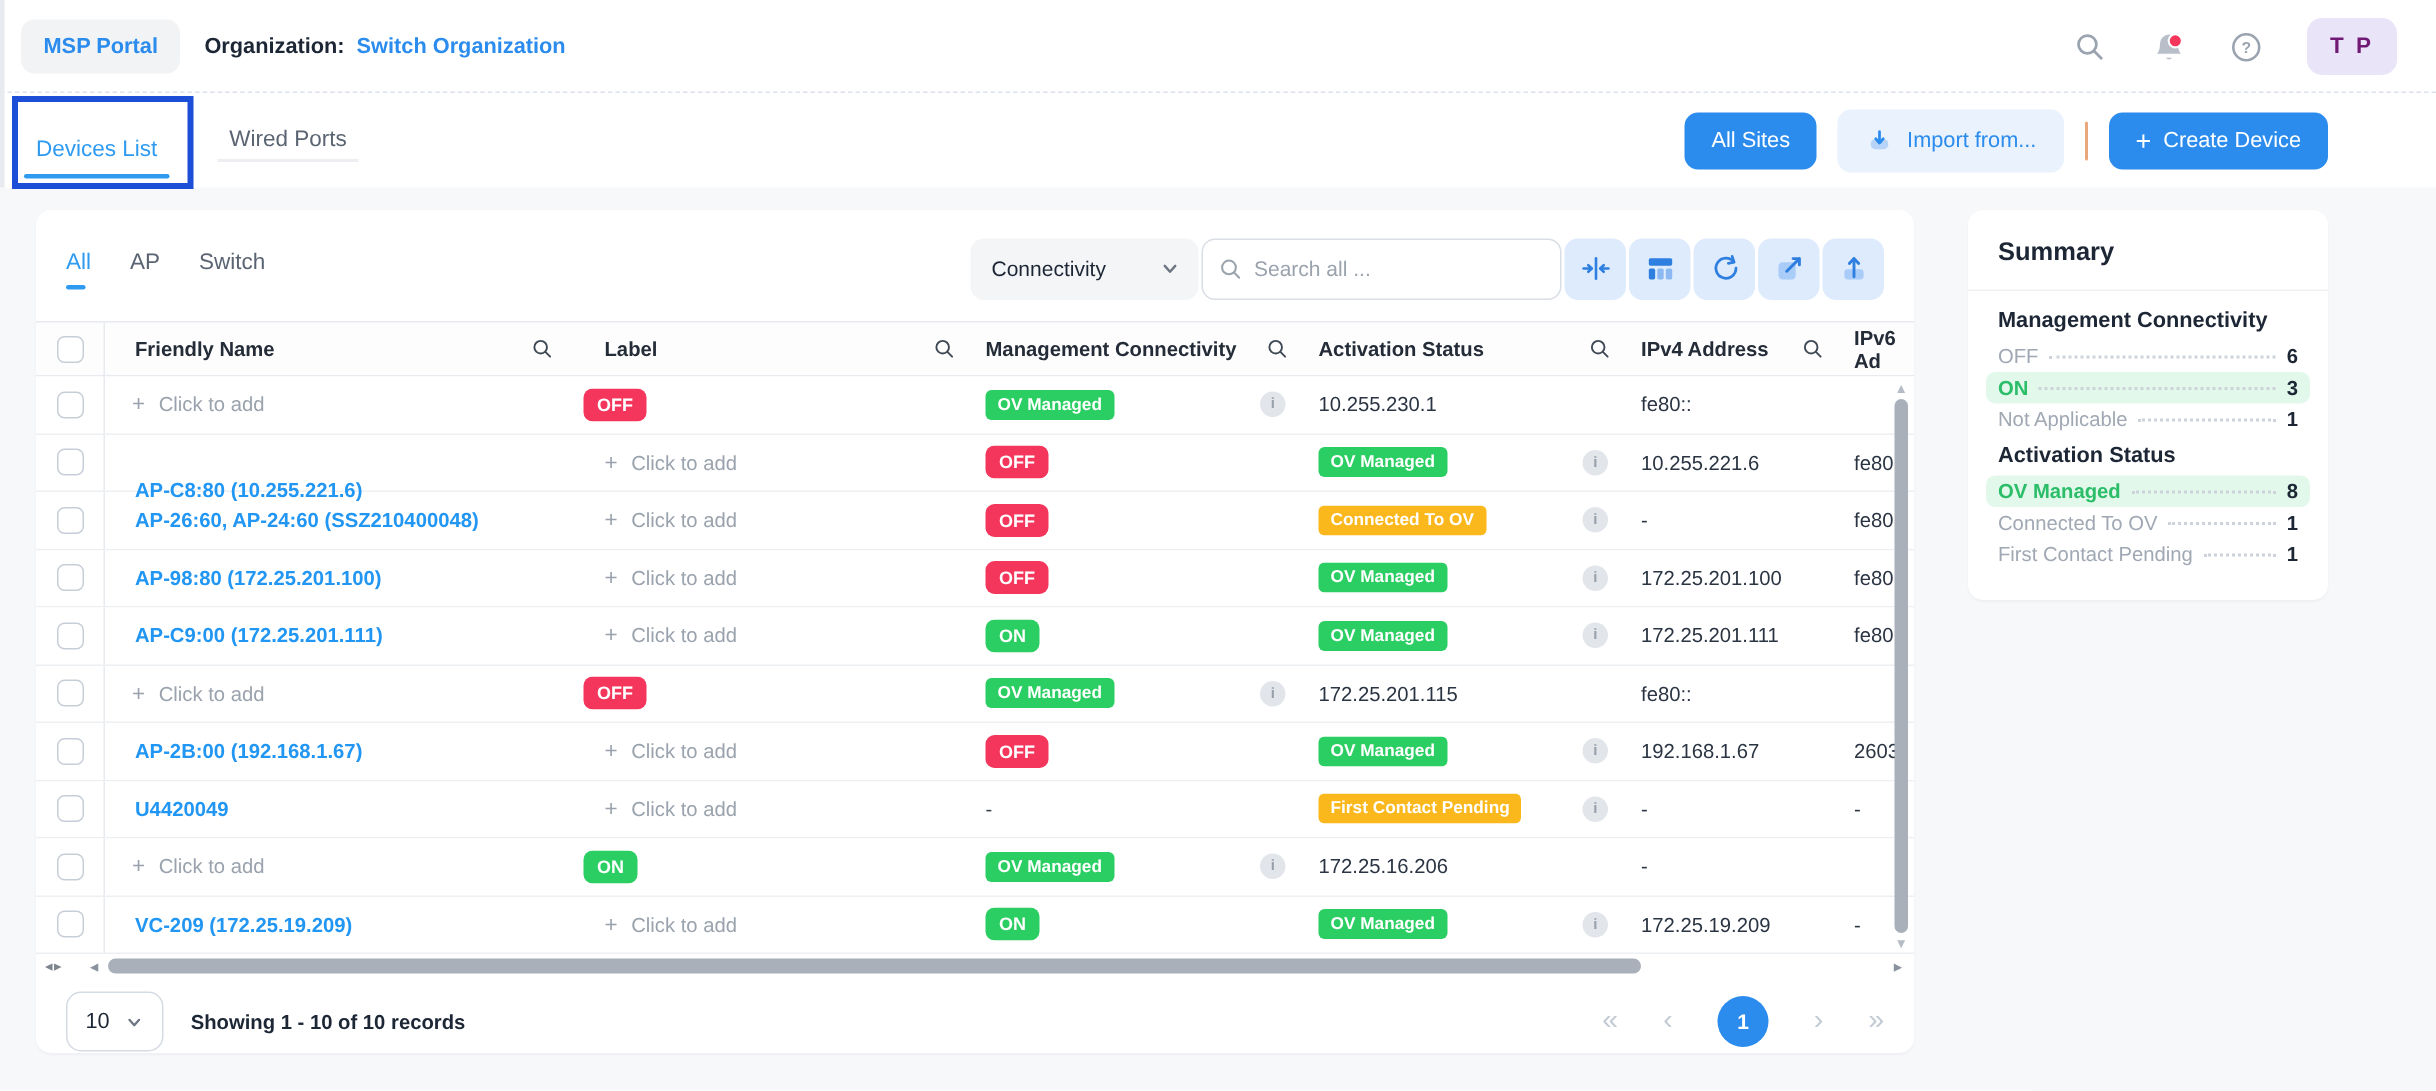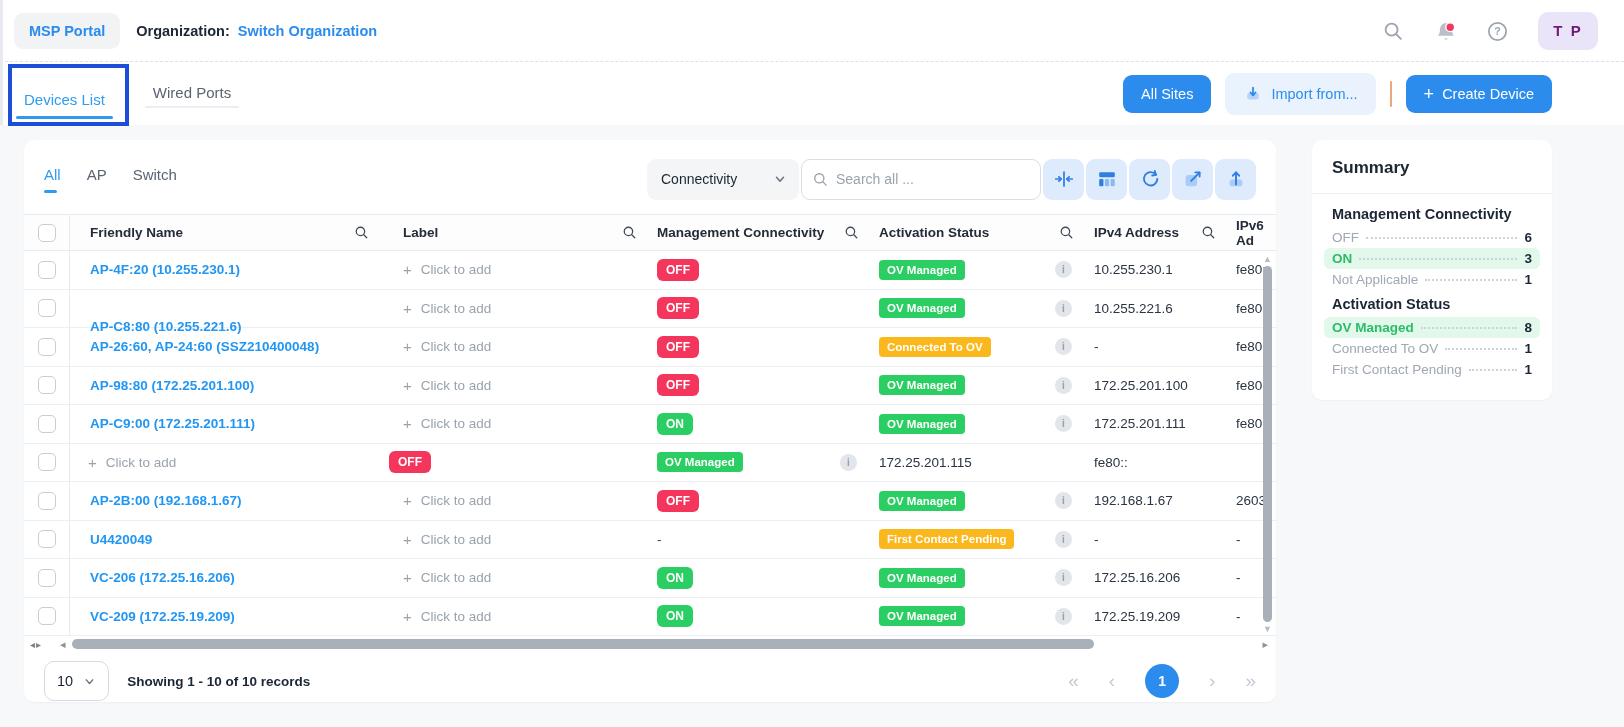--- a/index.html
+++ b/index.html
@@ -295,21 +295,20 @@
         <div class="th">
           <span>IPv6 Ad</span>
         </div>
       </div>
 
       <div class="tbody" id="table-body">
           <div class="trow">
             <div class="cb-cell">
               <span class="checkbox"></span>
             </div>
-            <div class="cell name-cell" style="padding-left:20px;"><a class="devlink">AP-4F:20 (10.255.230.1)</a></div>
             <div class="cell label-cell" style="padding-left:18px;">
               <span class="plus">+</span>
               <span>Click to add</span>
             </div>
             <div class="cell conn-cell"><span class="badge badge-off">OFF</span></div>
             <div class="cell act-cell">
               <span class="badge badge-green">OV Managed</span>
               <span class="info-icon">i</span>
             </div>
             <div class="cell ipv4-cell">10.255.230.1</div>
@@ -430,21 +429,20 @@
               <span class="badge badge-amber">First Contact Pending</span>
               <span class="info-icon">i</span>
             </div>
             <div class="cell ipv4-cell">-</div>
             <div class="cell ipv6-cell">-</div>
           </div>
           <div class="trow">
             <div class="cb-cell">
               <span class="checkbox"></span>
             </div>
-            <div class="cell name-cell" style="padding-left:20px;"><a class="devlink">VC-206 (172.25.16.206)</a></div>
             <div class="cell label-cell" style="padding-left:18px;">
               <span class="plus">+</span>
               <span>Click to add</span>
             </div>
             <div class="cell conn-cell"><span class="badge badge-on">ON</span></div>
             <div class="cell act-cell">
               <span class="badge badge-green">OV Managed</span>
               <span class="info-icon">i</span>
             </div>
             <div class="cell ipv4-cell">172.25.16.206</div>

